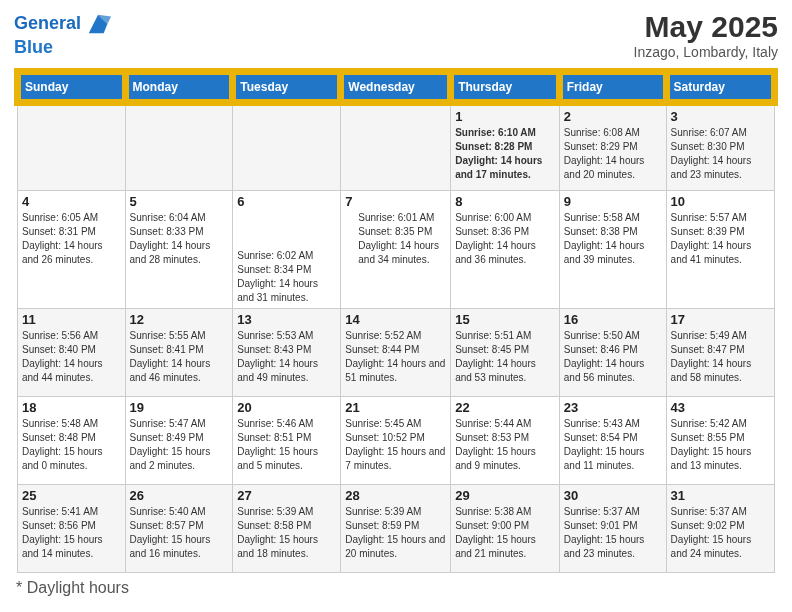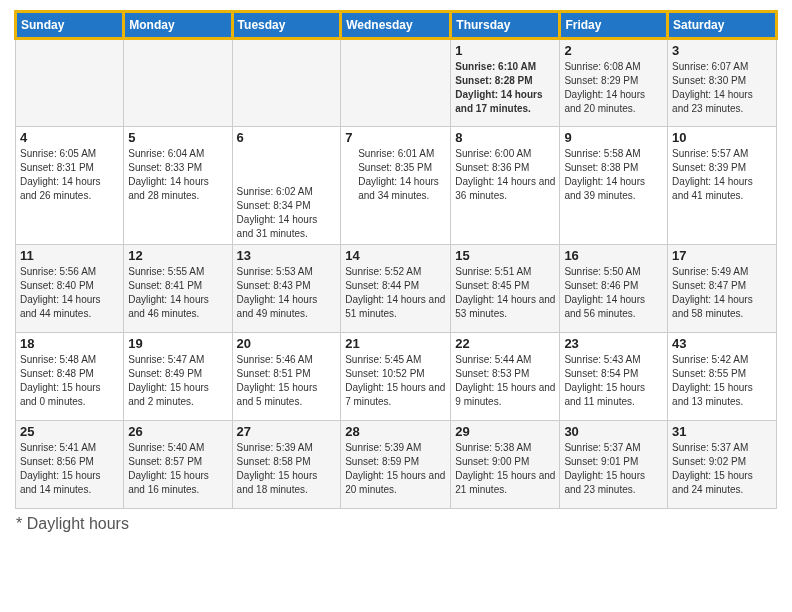--- a/index.html
+++ b/index.html
@@ -58,21 +58,21 @@
       border-collapse: collapse;
       font-size: 10.5px;
     }
     .calendar thead th {
       background: #2176c7;
       color: #fff;
       padding: 5px 4px;
       text-align: left;
       font-weight: bold;
       font-size: 12px;
-      border: 3px solid #eab308;
+      border: 7px solid #eab308;
     }
     .calendar tbody td {
       vertical-align: top;
       border: 1px solid #ccc;
       padding: 3px 4px;
       width: 113px;
       min-height: 80px;
       height: 88px;
     }
     .calendar tbody tr:nth-child(odd) td {
@@ -100,20 +100,38 @@
       font-size: 16px;
       color: #555;
       text-align: left;
       padding-left: 2px;
     }
   </style>
 </head>
 <body>
 
 <div class="page">
+  <div class="header">
+    <div class="logo">
+      <div style="line-height:1.05">
+        <div style="display:flex;align-items:center;gap:2px">
+          <span class="logo-text"><span>General</span></span>
+          <svg class="logo-icon" viewBox="0 0 30 28" fill="none" xmlns="http://www.w3.org/2000/svg">
+            <polygon points="4,24 14,4 24,14 20,24" fill="#2176c7"></polygon>
+            <polygon points="14,4 24,14 28,6" fill="#2176c7" opacity="0.7"></polygon>
+          </svg>
+        </div>
+        <div class="logo-text" style="color:#2176c7;font-size:18px;font-weight:bold;">Blue</div>
+      </div>
+    </div>
+    <div class="title-block">
+      <div class="main-title">May 2025</div>
+      <div class="subtitle">Inzago, Lombardy, Italy</div>
+    </div>
+  </div>
 
   <table class="calendar">
     <thead>
       <tr>
       <th>Sunday</th>
           <th>Monday</th>
           <th>Tuesday</th>
           <th>Wednesday</th>
           <th>Thursday</th>
           <th>Friday</th>

